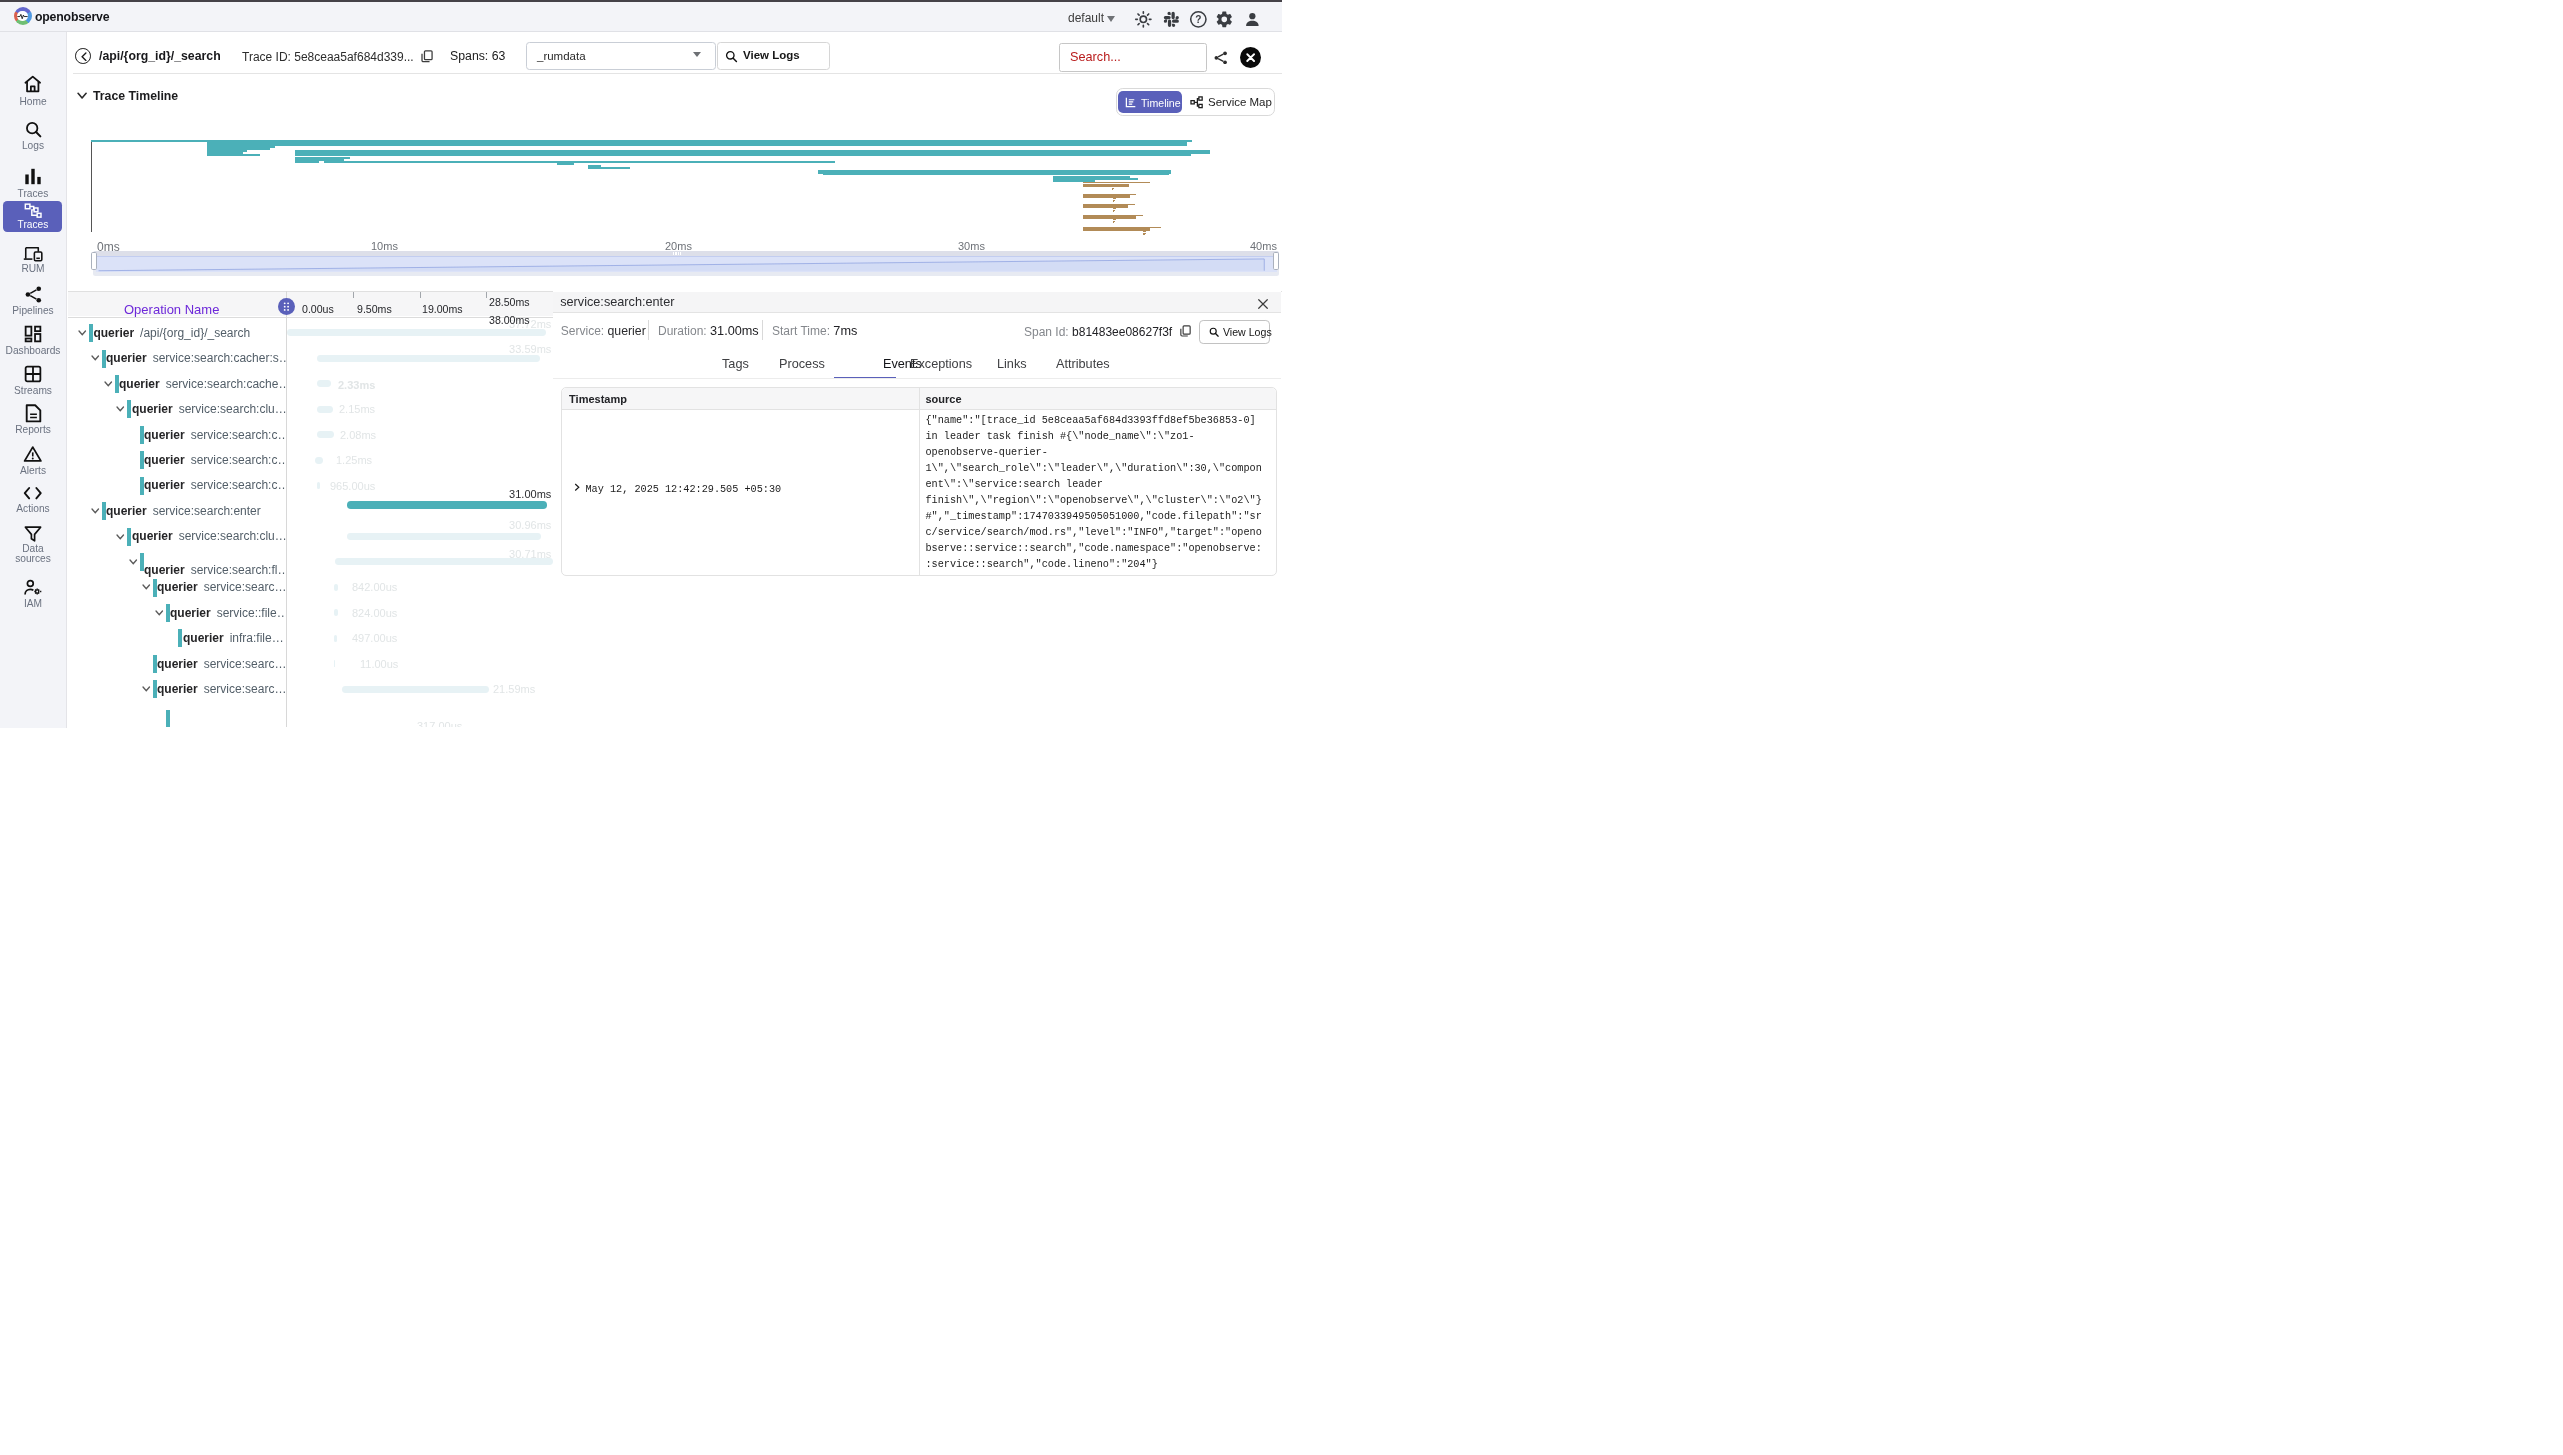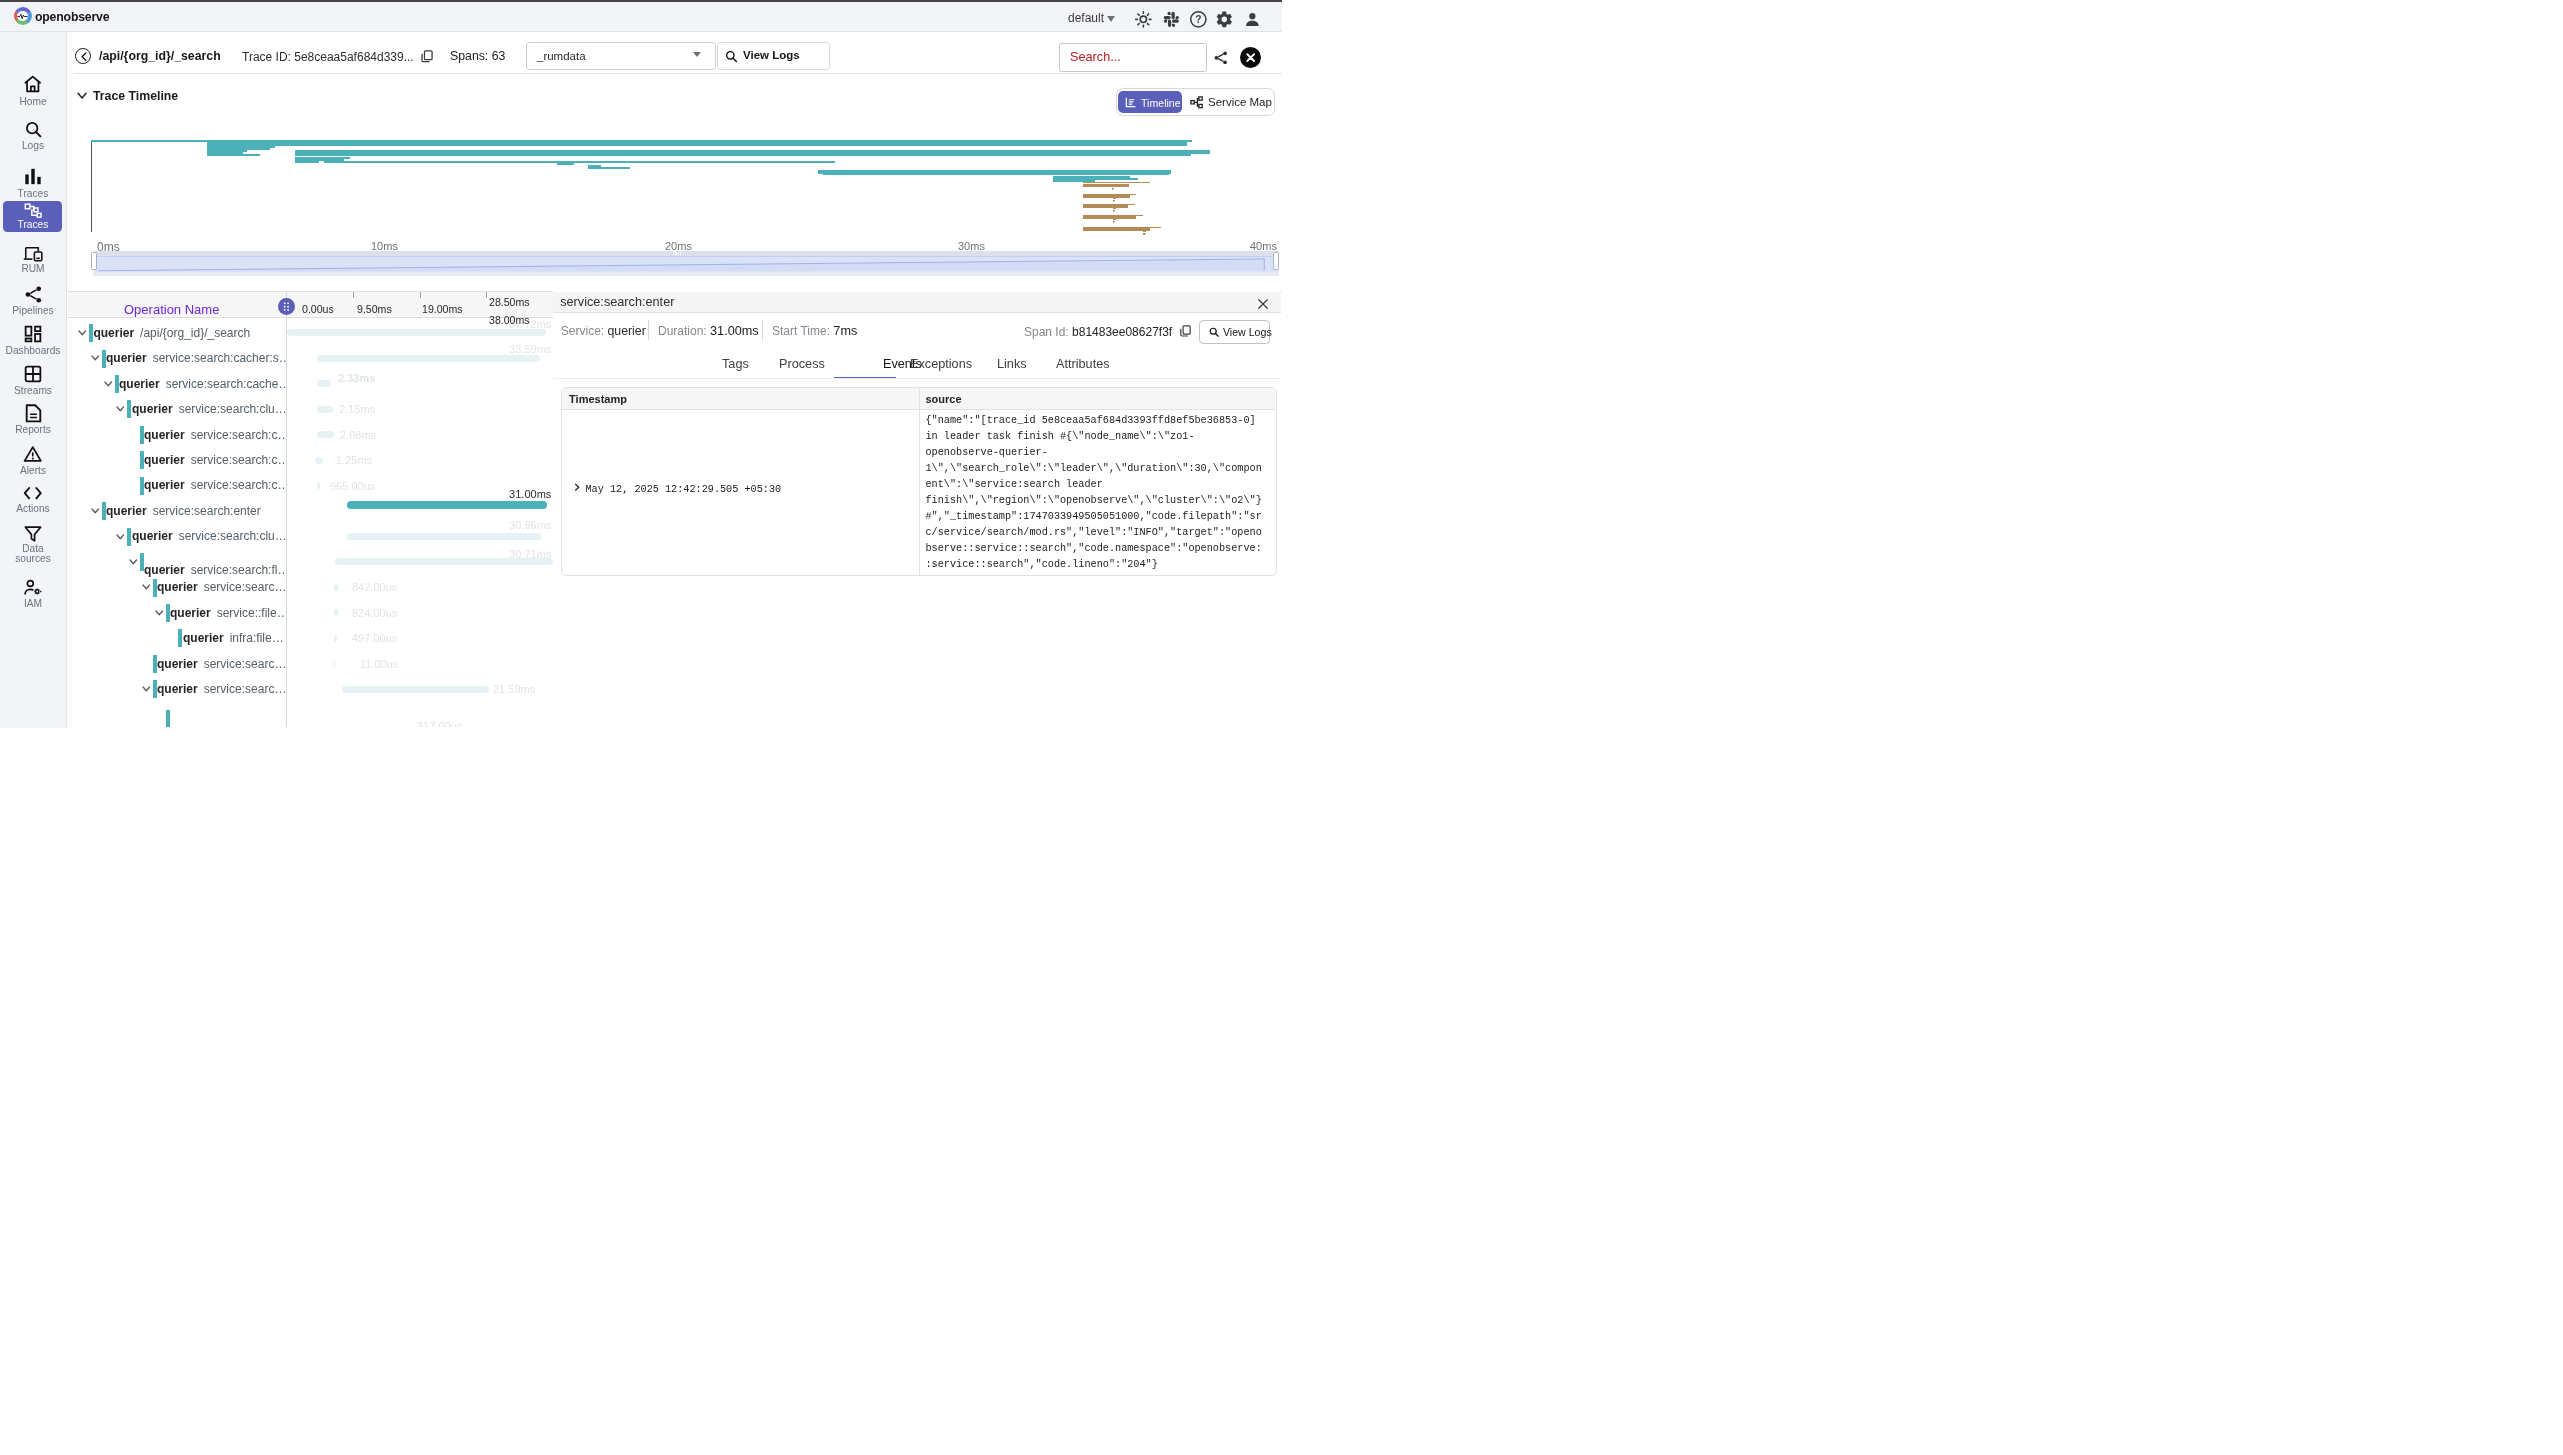--- a/index.html
+++ b/index.html
@@ -420,21 +420,21 @@
   .trow b { font-weight:700; color:#252527; }
   .trow span { color:#525e68; margin-left:6px; }
 </style>
 
 <div class="abs" id="midcol" style="left:286px;top:291px;width:267px;height:436px;overflow:hidden;">
   <div class="fbar" style="left:0.8px;top:38px;width:259px;"></div>
   <div class="rowlab" style="right:1.7px;top:27px;">37.72ms</div>
   <div class="fbar" style="left:30.5px;top:64px;width:223px;"></div>
   <div class="rowlab" style="right:1.7px;top:52px;">33.59ms</div>
   <div class="fbar" style="left:30.5px;top:89px;width:14.4px;"></div>
-  <div class="rowlab" style="left:52px;top:81px;font-weight:bold;">2.33ms</div>
+  <div class="rowlab" style="left:52px;top:88px;font-weight:bold;">2.33ms</div>
   <div class="fbar" style="left:30.5px;top:115px;width:16px;"></div>
   <div class="rowlab" style="left:53px;top:112px;">2.15ms</div>
   <div class="fbar" style="left:30.5px;top:140px;width:17px;"></div>
   <div class="rowlab" style="left:54px;top:138px;">2.08ms</div>
   <div class="fbar" style="left:29px;top:166px;width:7.6px;"></div>
   <div class="rowlab" style="left:50px;top:163px;">1.25ms</div>
   <div class="fbar" style="left:30.5px;top:191px;width:3.8px;"></div>
   <div class="rowlab" style="left:44px;top:189px;">965.00us</div>
   <div style="position:absolute;left:61px;top:210px;width:200px;height:7.6px;border-radius:3.8px;background:#4bb0b8;"></div>
   <div class="rowlab" style="right:1.7px;top:197px;color:#2c2d30;">31.00ms</div>

